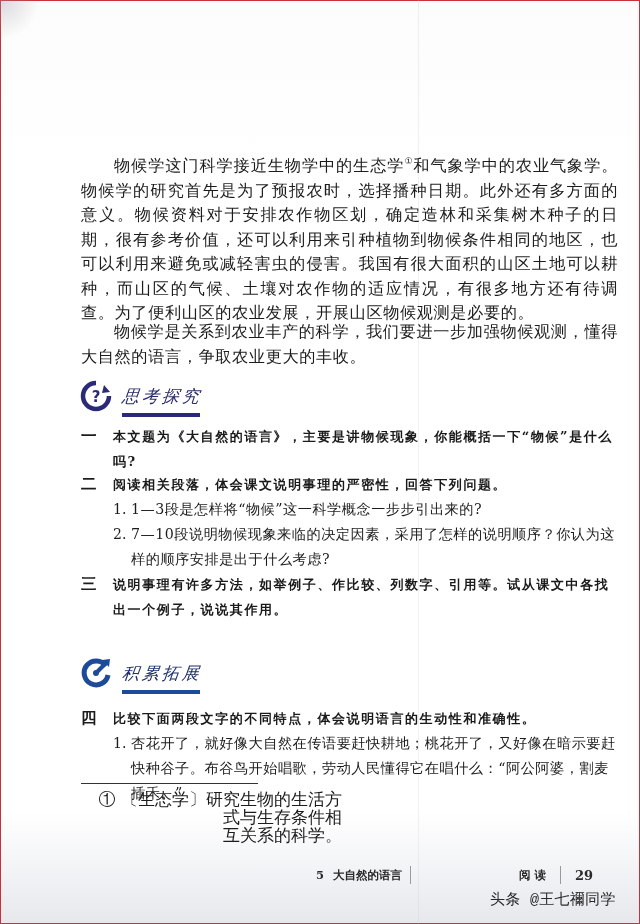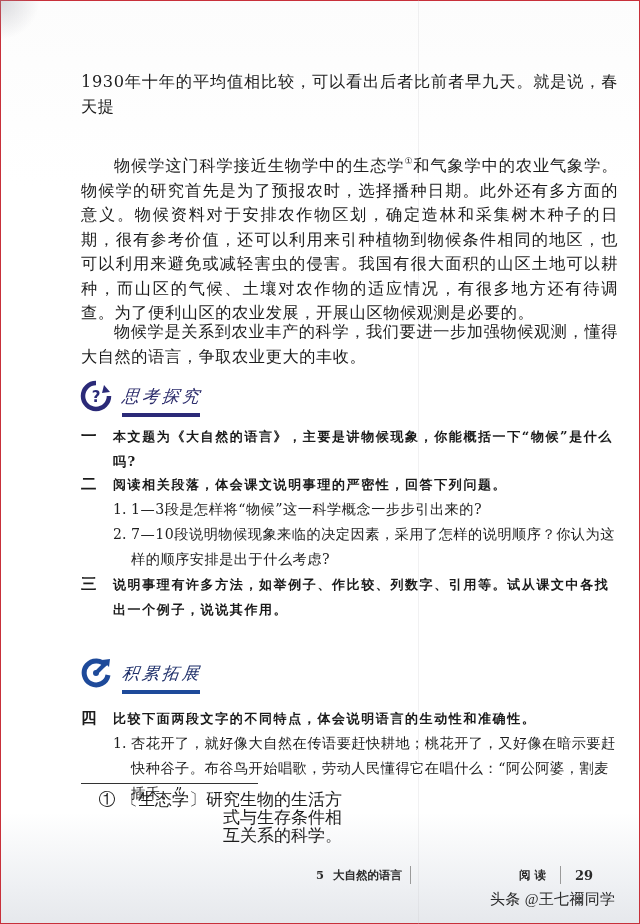--- a/index.html
+++ b/index.html
@@ -56,33 +56,32 @@
   .sub-text { flex: 1; font-size: 14.2px; line-height: 25px; letter-spacing: 0.5px; }
 
   .fn-rule { position: absolute; left: 81px; top: 783px; width: 177px; height: 1px; background: #333; }
   .footnote { position: absolute; left: 82px; top: 790px; width: 260px; font-size: 17px; line-height: 18px; text-align: right; }
   .footnote .fn-indent { padding-left: 20px; display: block; }
 
   .page-footer { position: absolute; top: 868px; font-size: 11.5px; font-weight: bold; color: #2a2a2a; }
   .footer-sep { position: absolute; top: 866px; width: 1px; height: 18px; background: #9a9a9a; }
 
   .watermark {
-    position: absolute; left: 490px; top: 890px; font-family: Liberation Serif, serif;
+    position: absolute; left: 490px; top: 890px; font-family: Liberation Mono, monospace;
     font-size: 15px; color: #2a2a2a; letter-spacing: 0.3px;
   }
 </style>
 </head>
 <body>
 
 <div class="frame"></div>
 <div class="fold"></div>
 <div class="gutter"></div>
 
 <div class="block" style="top:70px;">
-  <p class="para">1930年十年的平均值相比较，可以看出后者比前者早九天。就是说，春天提</p>
 </div>
 
 <div class="block" style="top:119px;">
   <p class="para indent"><span>物候学这门科学接近生物学中的生态学</span><sup class="fn">①</sup><span>和气象学中的农业气象学。物候学的研究首先是为了预报农时，选择播种日期。此外还有多方面的意义。物候资料对于安排农作物区划，确定造林和采集树木种子的日期，很有参考价值，还可以利用来引种植物到物候条件相同的地区，也可以利用来避免或减轻害虫的侵害。我国有很大面积的山区土地可以耕种，而山区的气候、土壤对农作物的适应情况，有很多地方还有待调查。为了便利山区的农业发展，开展山区物候观测是必要的。</span></p>
 </div>
 
 <div class="block" style="top:290px;">
   <p class="para indent">物候学是关系到农业丰产的科学，我们要进一步加强物候观测，懂得大自然的语言，争取农业更大的丰收。</p>
 </div>
 

